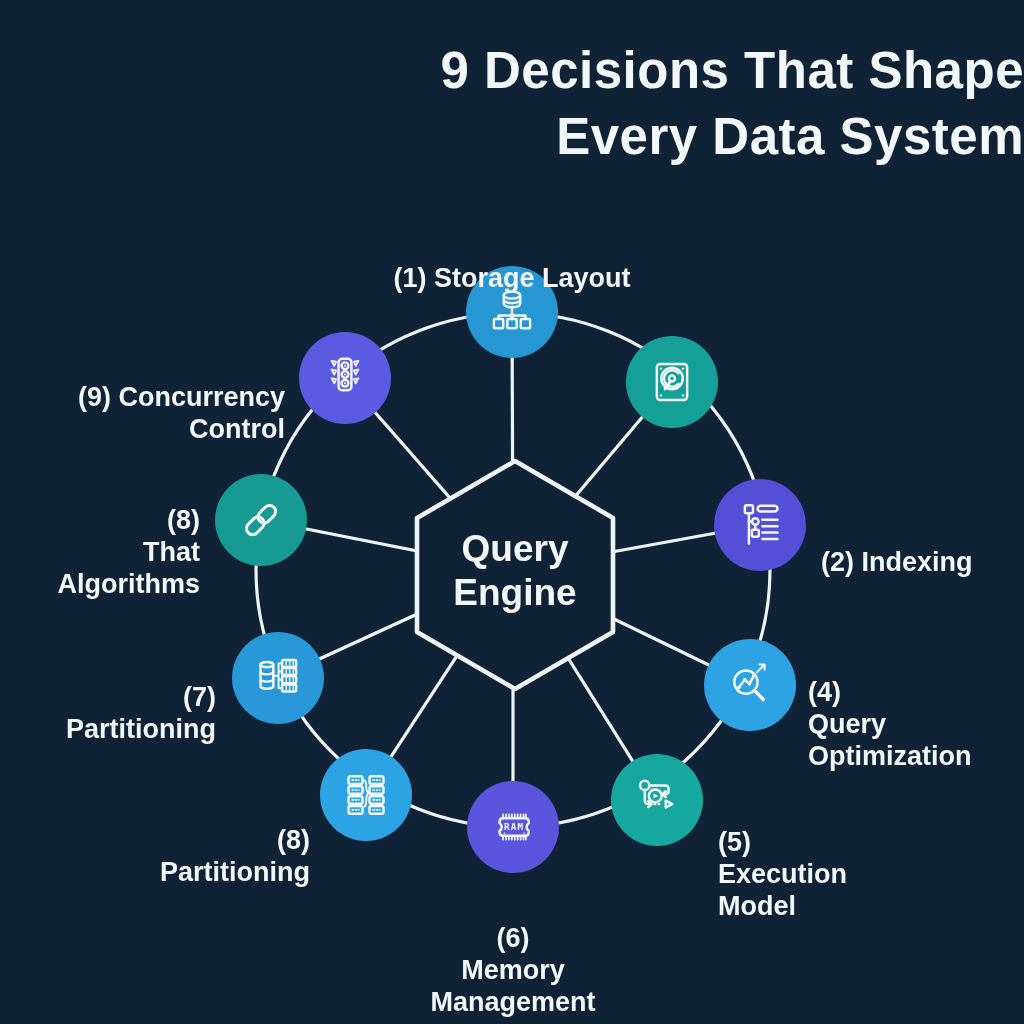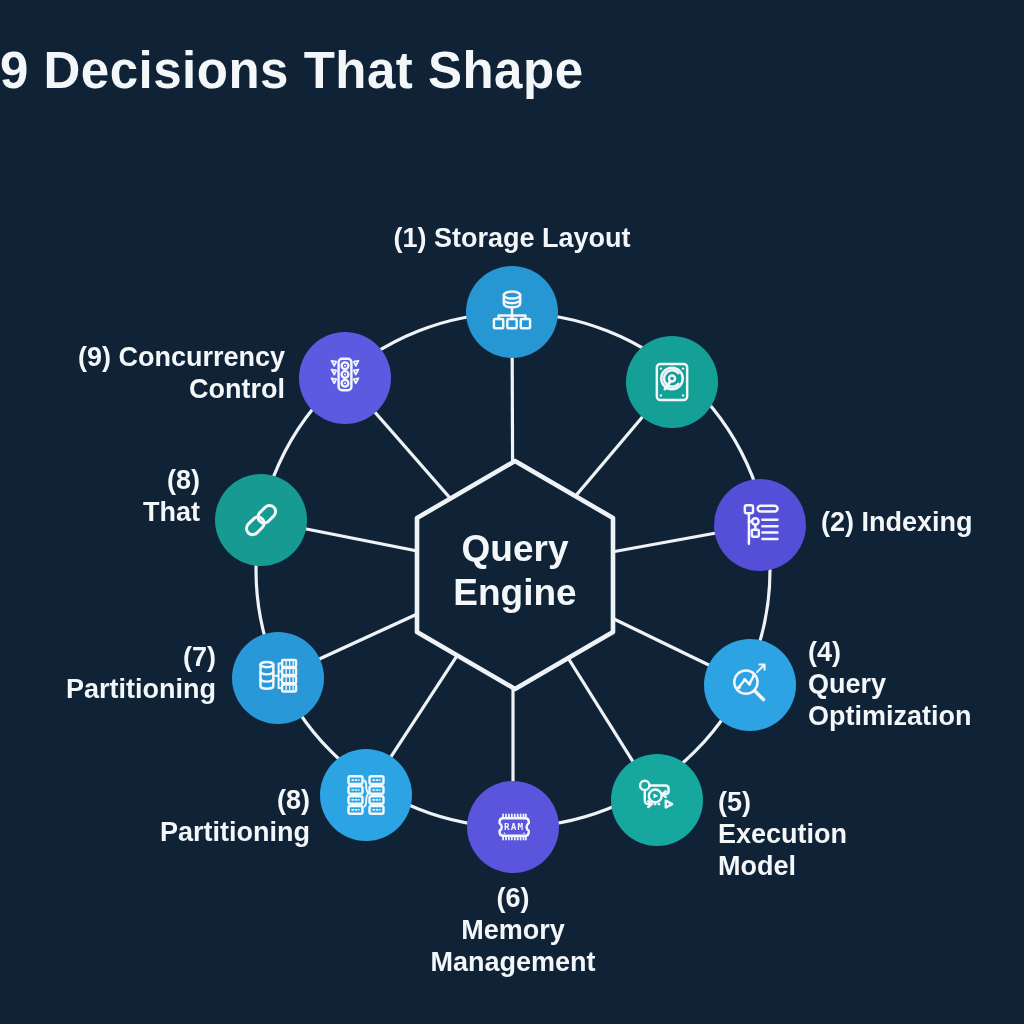--- a/index.html
+++ b/index.html
@@ -4,57 +4,58 @@
 <style>
   html,body { margin:0; padding:0; }
   .canvas {
     position:relative; width:1024px; height:1024px;
     background: var(--bg, #102336);
     font-family:"Liberation Sans", sans-serif;
     overflow:hidden;
   }
   .title {
     position:absolute; top:38px; left:0; width:1024px;
-    text-align:left; color:var(--text,#f4f7fa);
+    text-align:right; color:var(--text,#f4f7fa);
     font-weight:800; font-size:51px; line-height:66px;
     letter-spacing:0.5px;
   }
   #diagram { position:absolute; left:0; top:0; }
   .ring, .spoke { stroke:var(--line,#eef3f7); fill:none; }
   .ring { stroke-width:3.2; }
   .spoke { stroke-width:3.2; }
   .hexagon { fill:var(--bg,#102336); stroke:var(--line,#eef3f7); stroke-width:4.6; stroke-linejoin:round; }
   .center-label {
     position:absolute; left:515px; top:527px; transform:translateX(-50%);
     text-align:center; color:var(--text,#f4f7fa);
     font-weight:700; font-size:37px; line-height:44px; white-space:nowrap;
   }
   .node-label {
     position:absolute; color:var(--text,#f4f7fa);
-    font-weight:700; font-size:27px; line-height:32px; white-space:nowrap;
+    font-weight:700; font-size:27px; line-height:32px; white-space:nowrap;margin-top:40px;
   }
   .node-label.center { transform:translateX(-50%); text-align:center; }
   .node-label.right  { transform:translateX(-100%); text-align:right; }
   .node-label.left   { text-align:left; }
   .node-icon { stroke:#f2f7fa; stroke-width:2.1; fill:none; stroke-linecap:round; stroke-linejoin:round; }
   .node-icon .dot  { fill:#f2f7fa; stroke:none; }
   .node-icon .fill { fill:#f2f7fa; stroke:none; }
   .node-icon .icontext {
     fill:#f2f7fa; stroke:none;
     font-family:"DejaVu Sans Mono", monospace; font-size:8px; font-weight:bold;
     letter-spacing:1px; text-anchor:middle;
   }
 </style>
 </head>
 <body>
 
 <div class="canvas">
 
   <div class="title">
     <div>9 Decisions That Shape</div>
+    <div>Every Data System</div>
   </div>
 
   <svg id="diagram" width="1024" height="1024" viewBox="0 0 1024 1024">
     <circle class="ring" cx="513" cy="570" r="257"></circle>
     <g id="spokes">
         <line x1="513" y1="570" x2="512" y2="312" class="spoke"></line>
         <line x1="513" y1="570" x2="672" y2="382" class="spoke"></line>
         <line x1="513" y1="570" x2="760" y2="525" class="spoke"></line>
         <line x1="513" y1="570" x2="750" y2="685" class="spoke"></line>
         <line x1="513" y1="570" x2="657" y2="800" class="spoke"></line>
@@ -208,18 +209,19 @@
       <div>(8)</div>
       <div>Partitioning</div>
     </div>
     <div class="node-label right" style="left: 216px; top: 641px;">
       <div>(7)</div>
       <div>Partitioning</div>
     </div>
     <div class="node-label right" style="left: 200px; top: 464px;">
       <div>(8)</div>
       <div>That</div>
+      <div>Algorithms</div>
     </div>
     <div class="node-label right" style="left: 285px; top: 341px;">
       <div>(9) Concurrency</div>
       <div>Control</div>
     </div>
   </div>
 
 </body></html>

